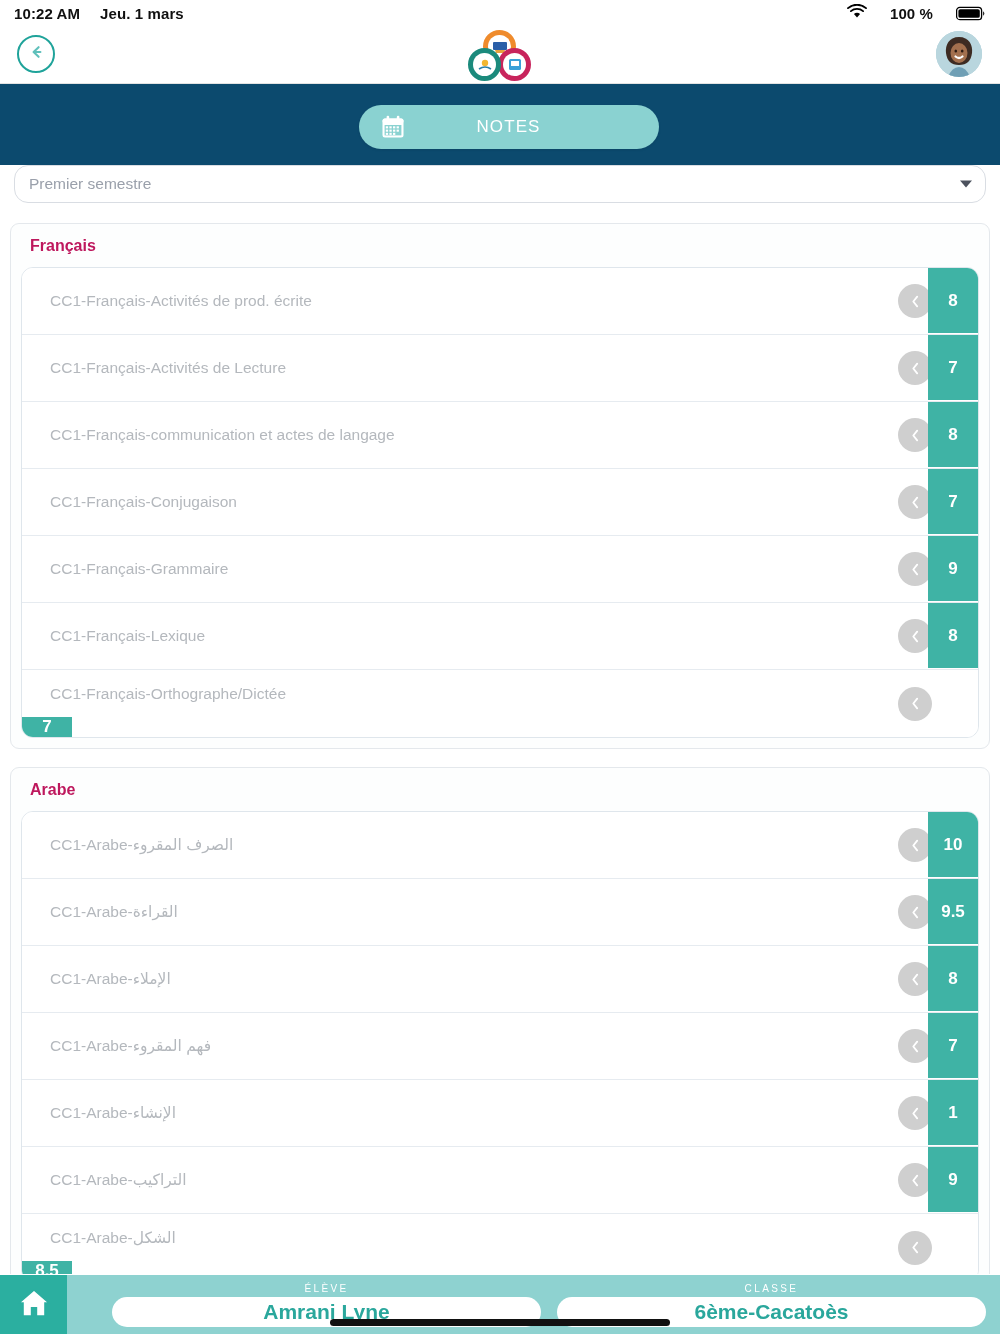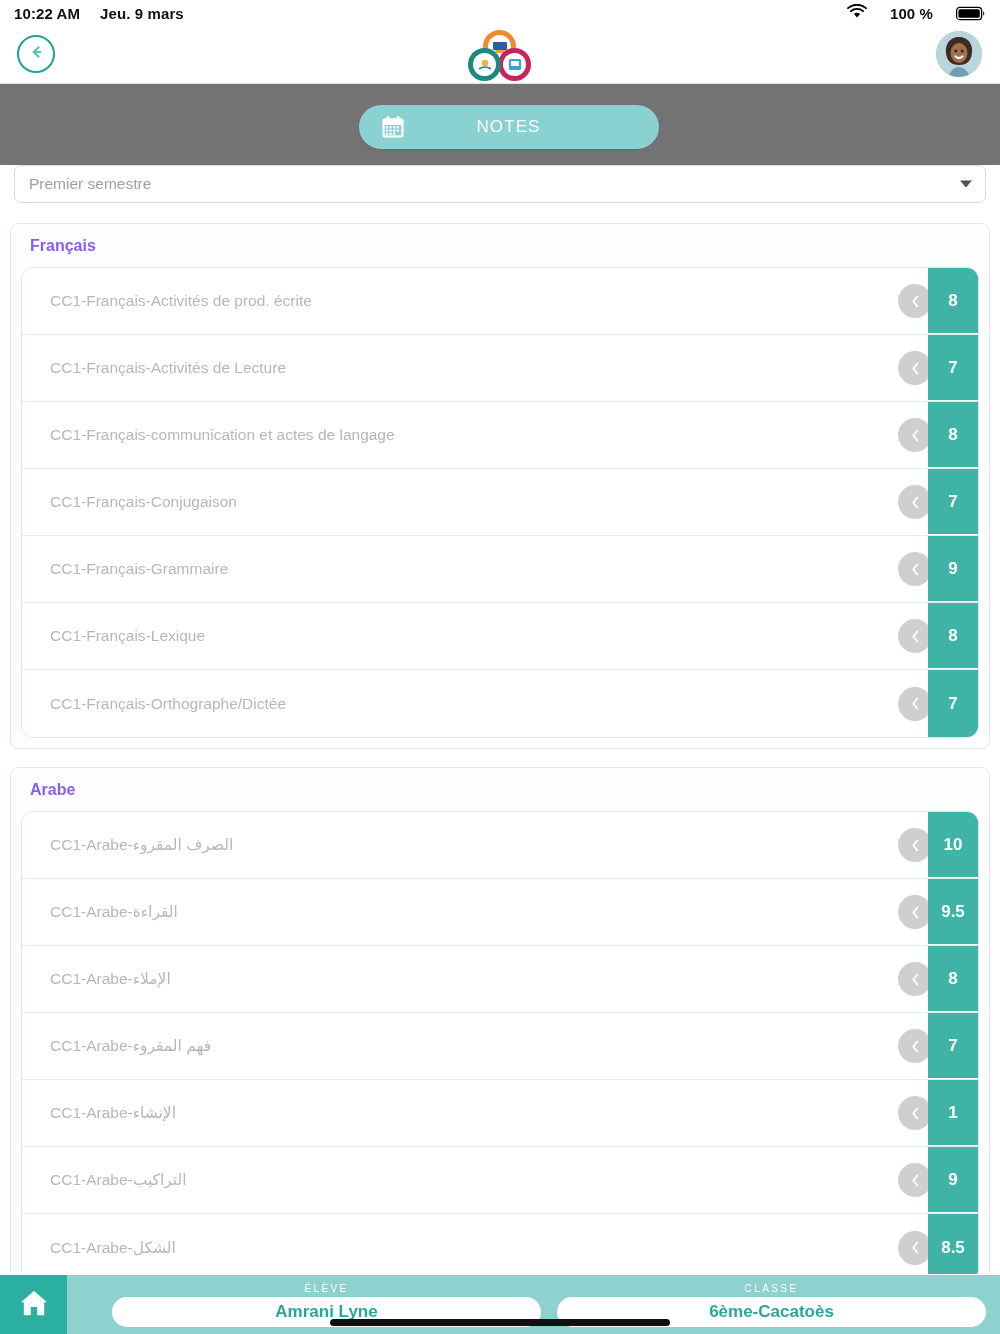--- a/index.html
+++ b/index.html
@@ -113,21 +113,21 @@
     border-radius: 50%;
     overflow: hidden;
     background: #a8cdd8;
   }
 
   
   .tabbar {
     padding: 21px 0 16px 17px;
     display: flex;
     justify-content: center;
-    background: #737373;
+    background: #0c4a6e;
   }
   .notes-pill {
     width: 300px;
     height: 44px;
     border-radius: 22px;
     background: #8ad2d1;
     display: flex;
     align-items: center;
     position: relative;
     box-shadow: 0 1px 3px rgba(0,0,0,0.08);
@@ -151,21 +151,21 @@
   .selects {
     display: flex;
     gap: 12px;
     padding: 0 14px;
     margin-bottom: 20px;
   }
   .select {
     flex: 1;
     height: 38px;
     border: 1px solid #d9dde3;
-    border-radius: 7px;
+    border-radius: 14px;
     background: #fff;
     display: flex;
     align-items: center;
     padding: 0 14px;
     position: relative;
   }
   .select .sel-value {
     font-size: 15.5px;
     color: #9aa0ab;
   }
@@ -190,38 +190,38 @@
   .subject-card {
     border: 1px solid #e4e8ec;
     border-radius: 9px;
     background: #fdfefe;
     margin-bottom: 18px;
     padding: 12px 10px 10px 10px;
   }
   .subject-title {
     font-size: 16px;
     font-weight: bold;
-    color: #8b5cf6;
+    color: #be185d;
     padding: 1px 0 12px 9px;
   }
   .grade-table {
     border: 1px solid #dfe6ec;
     border-radius: 12px;
     overflow: hidden;
     background: #fff;
   }
   .grade-row {
     display: flex;
     align-items: stretch;
     height: 67px;
     border-bottom: 1px solid #e6ebf0;
     position: relative;
     background: #fff;
   }
-  .grade-row:last-child { border-bottom: none; }
+  .grade-row:last-child { border-bottom: none; flex-direction: column; }
   .grade-label {
     flex: 1;
     display: flex;
     align-items: center;
     padding-left: 28px;
     font-size: 15.5px;
     color: #b4b8bd;
     white-space: nowrap;
     overflow: hidden;
   }
@@ -290,21 +290,21 @@
     color: #ffffff;
     margin-bottom: 3px;
   }
   .bfield-pill {
     height: 30px;
     background: #ffffff;
     border-radius: 15px;
     display: flex;
     align-items: center;
     justify-content: center;
-    font-size: 17px;
+    font-size: 21px;
     font-weight: bold;
     color: #2aa79c;
   }
   .home-indicator {
     position: absolute;
     left: 50%;
     transform: translateX(-50%);
     bottom: 8px;
     width: 340px;
     height: 7px;
@@ -312,21 +312,21 @@
     background: #111;
     z-index: 10;
   }
 </style>
 </head>
 <body>
 
 <div class="status-bar">
   <div class="status-left">
     <span>10:22 AM</span>
-    <span>Jeu. 9 mars</span>
+    <span>Jeu. 1 mars</span>
   </div>
   <div class="status-right">
     <span class="wifi-icon">
       <svg width="20" height="15" viewBox="0 0 20 15">
         <path d="M10 13.6 L6.9 9.9 a4.9 4.9 0 0 1 6.2 0 Z" fill="#000"></path>
         <path d="M3.9 7.1 a9.4 9.4 0 0 1 12.2 0" stroke="#000" stroke-width="1.9" fill="none" stroke-linecap="round"></path>
         <path d="M1 4.1 a13.8 13.8 0 0 1 18 0" stroke="#000" stroke-width="1.9" fill="none" stroke-linecap="round"></path>
       </svg>
     </span>
     <span class="battery-pct">100 %</span>

